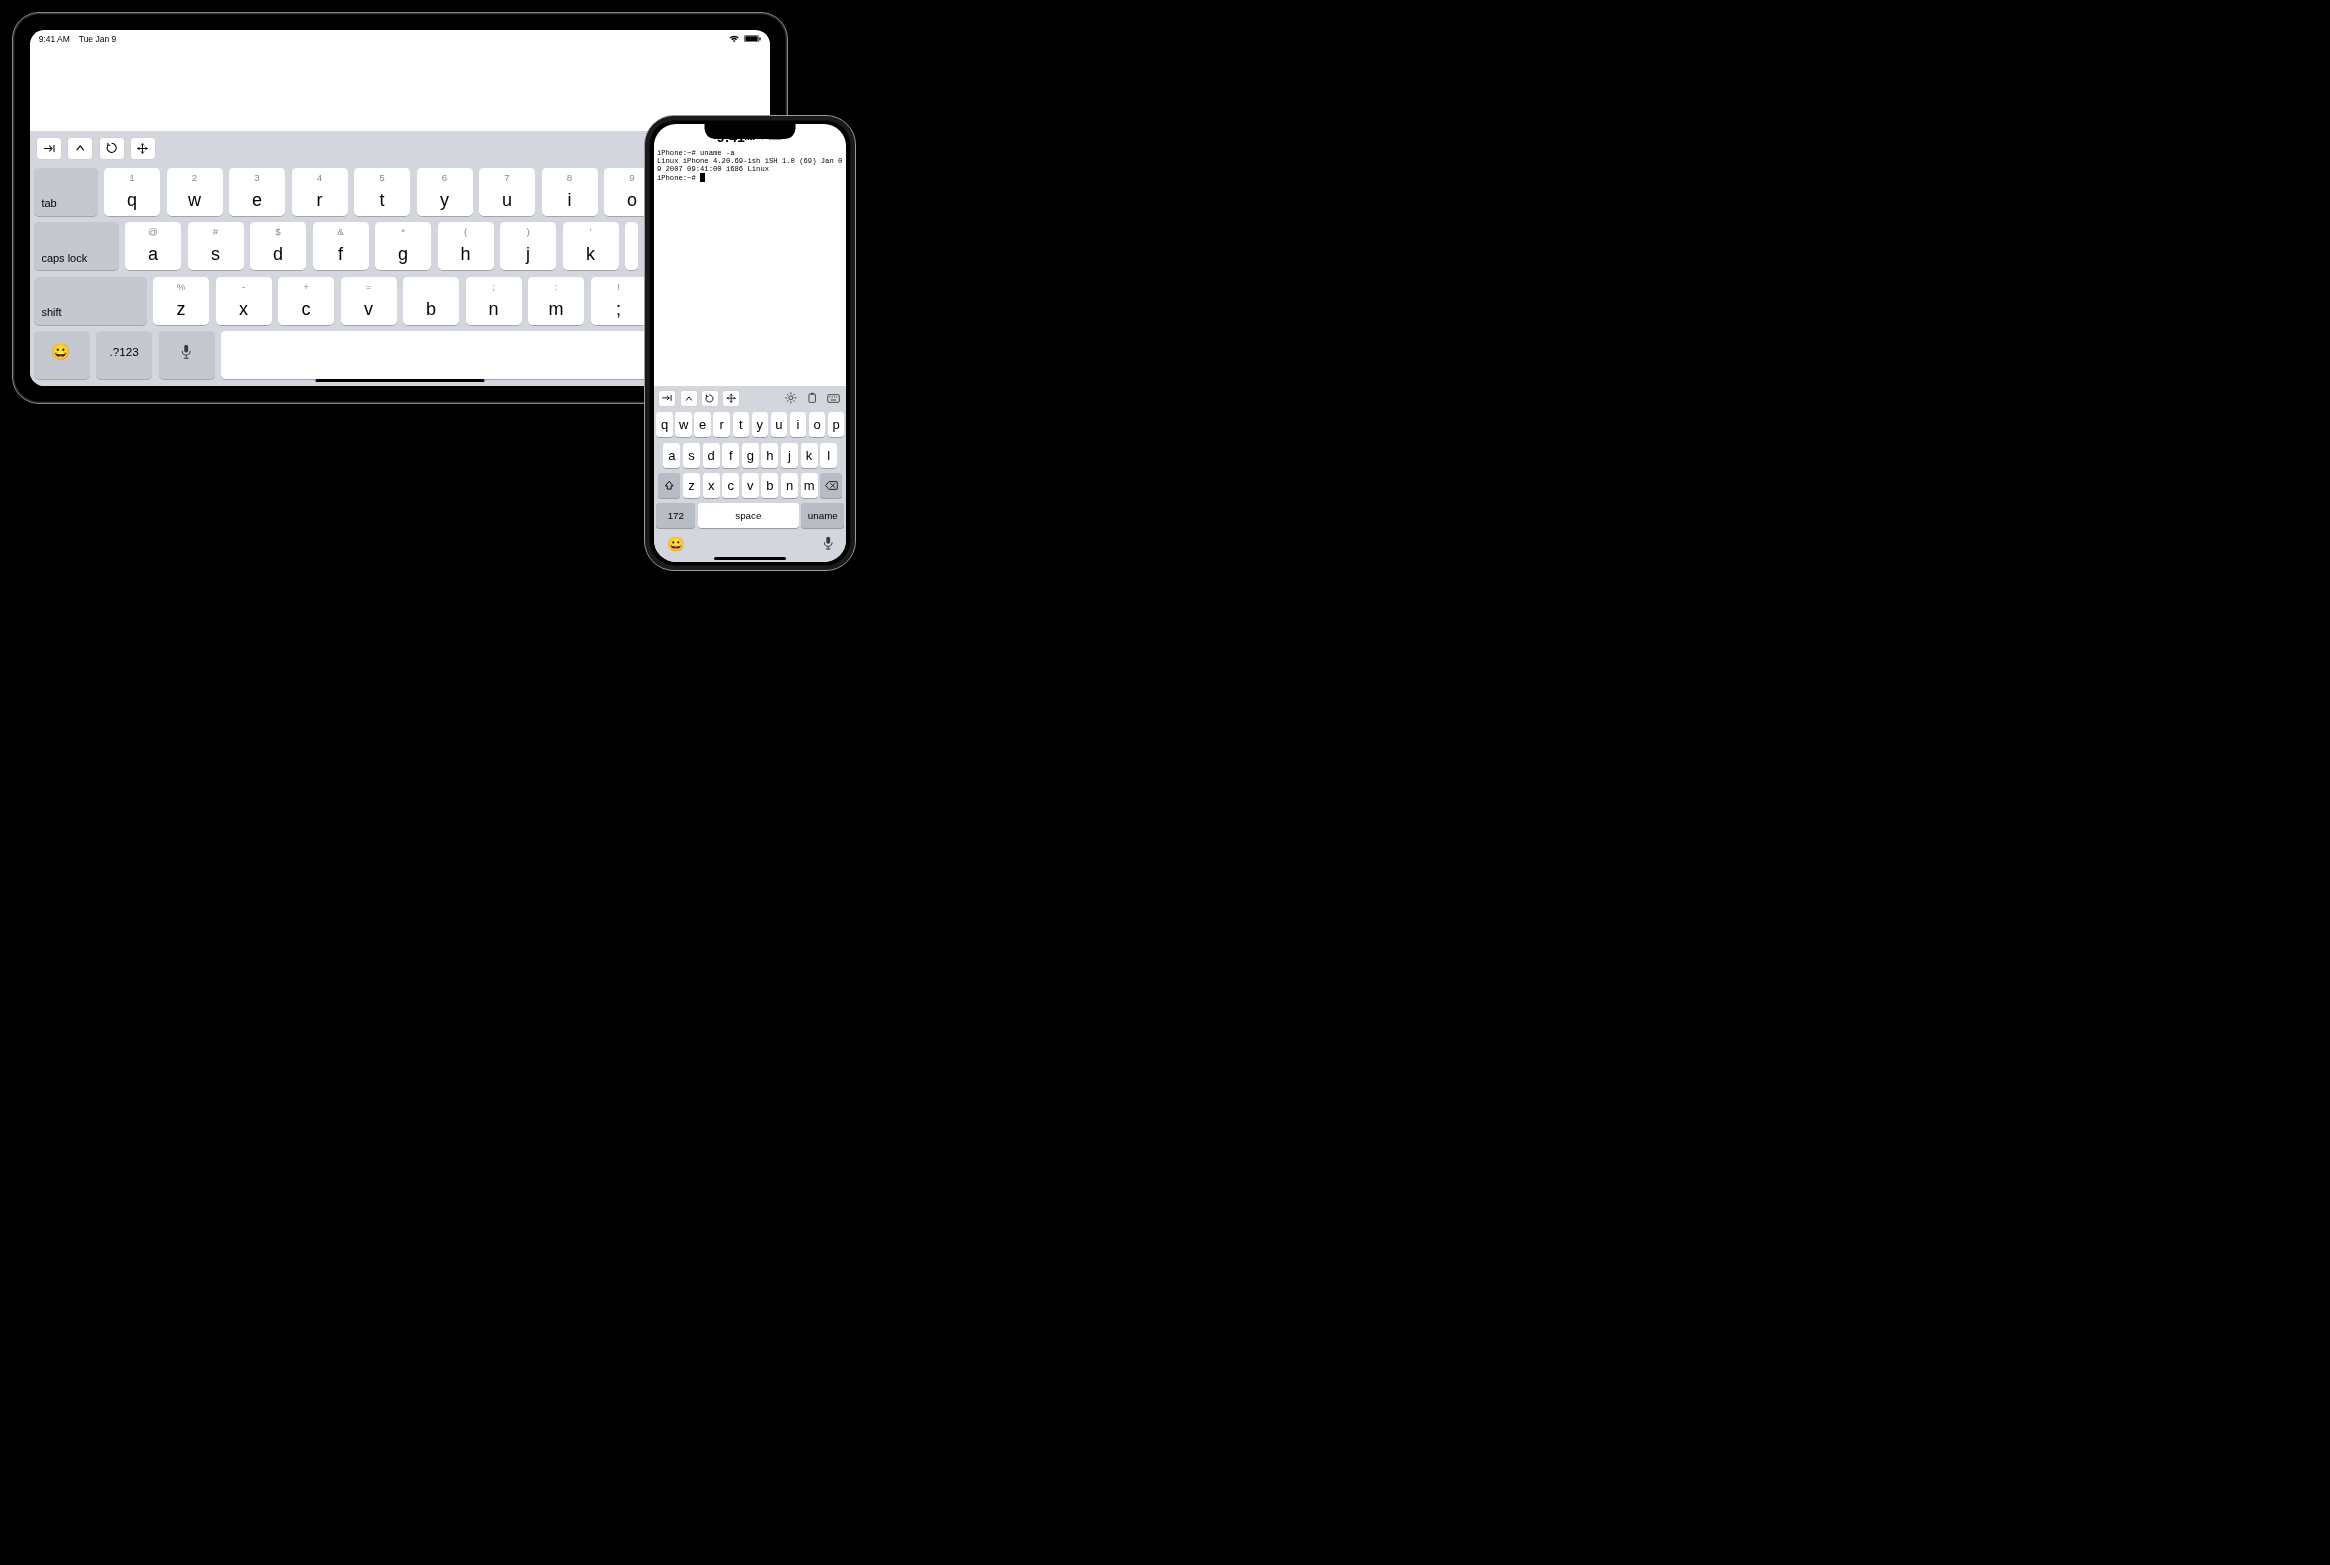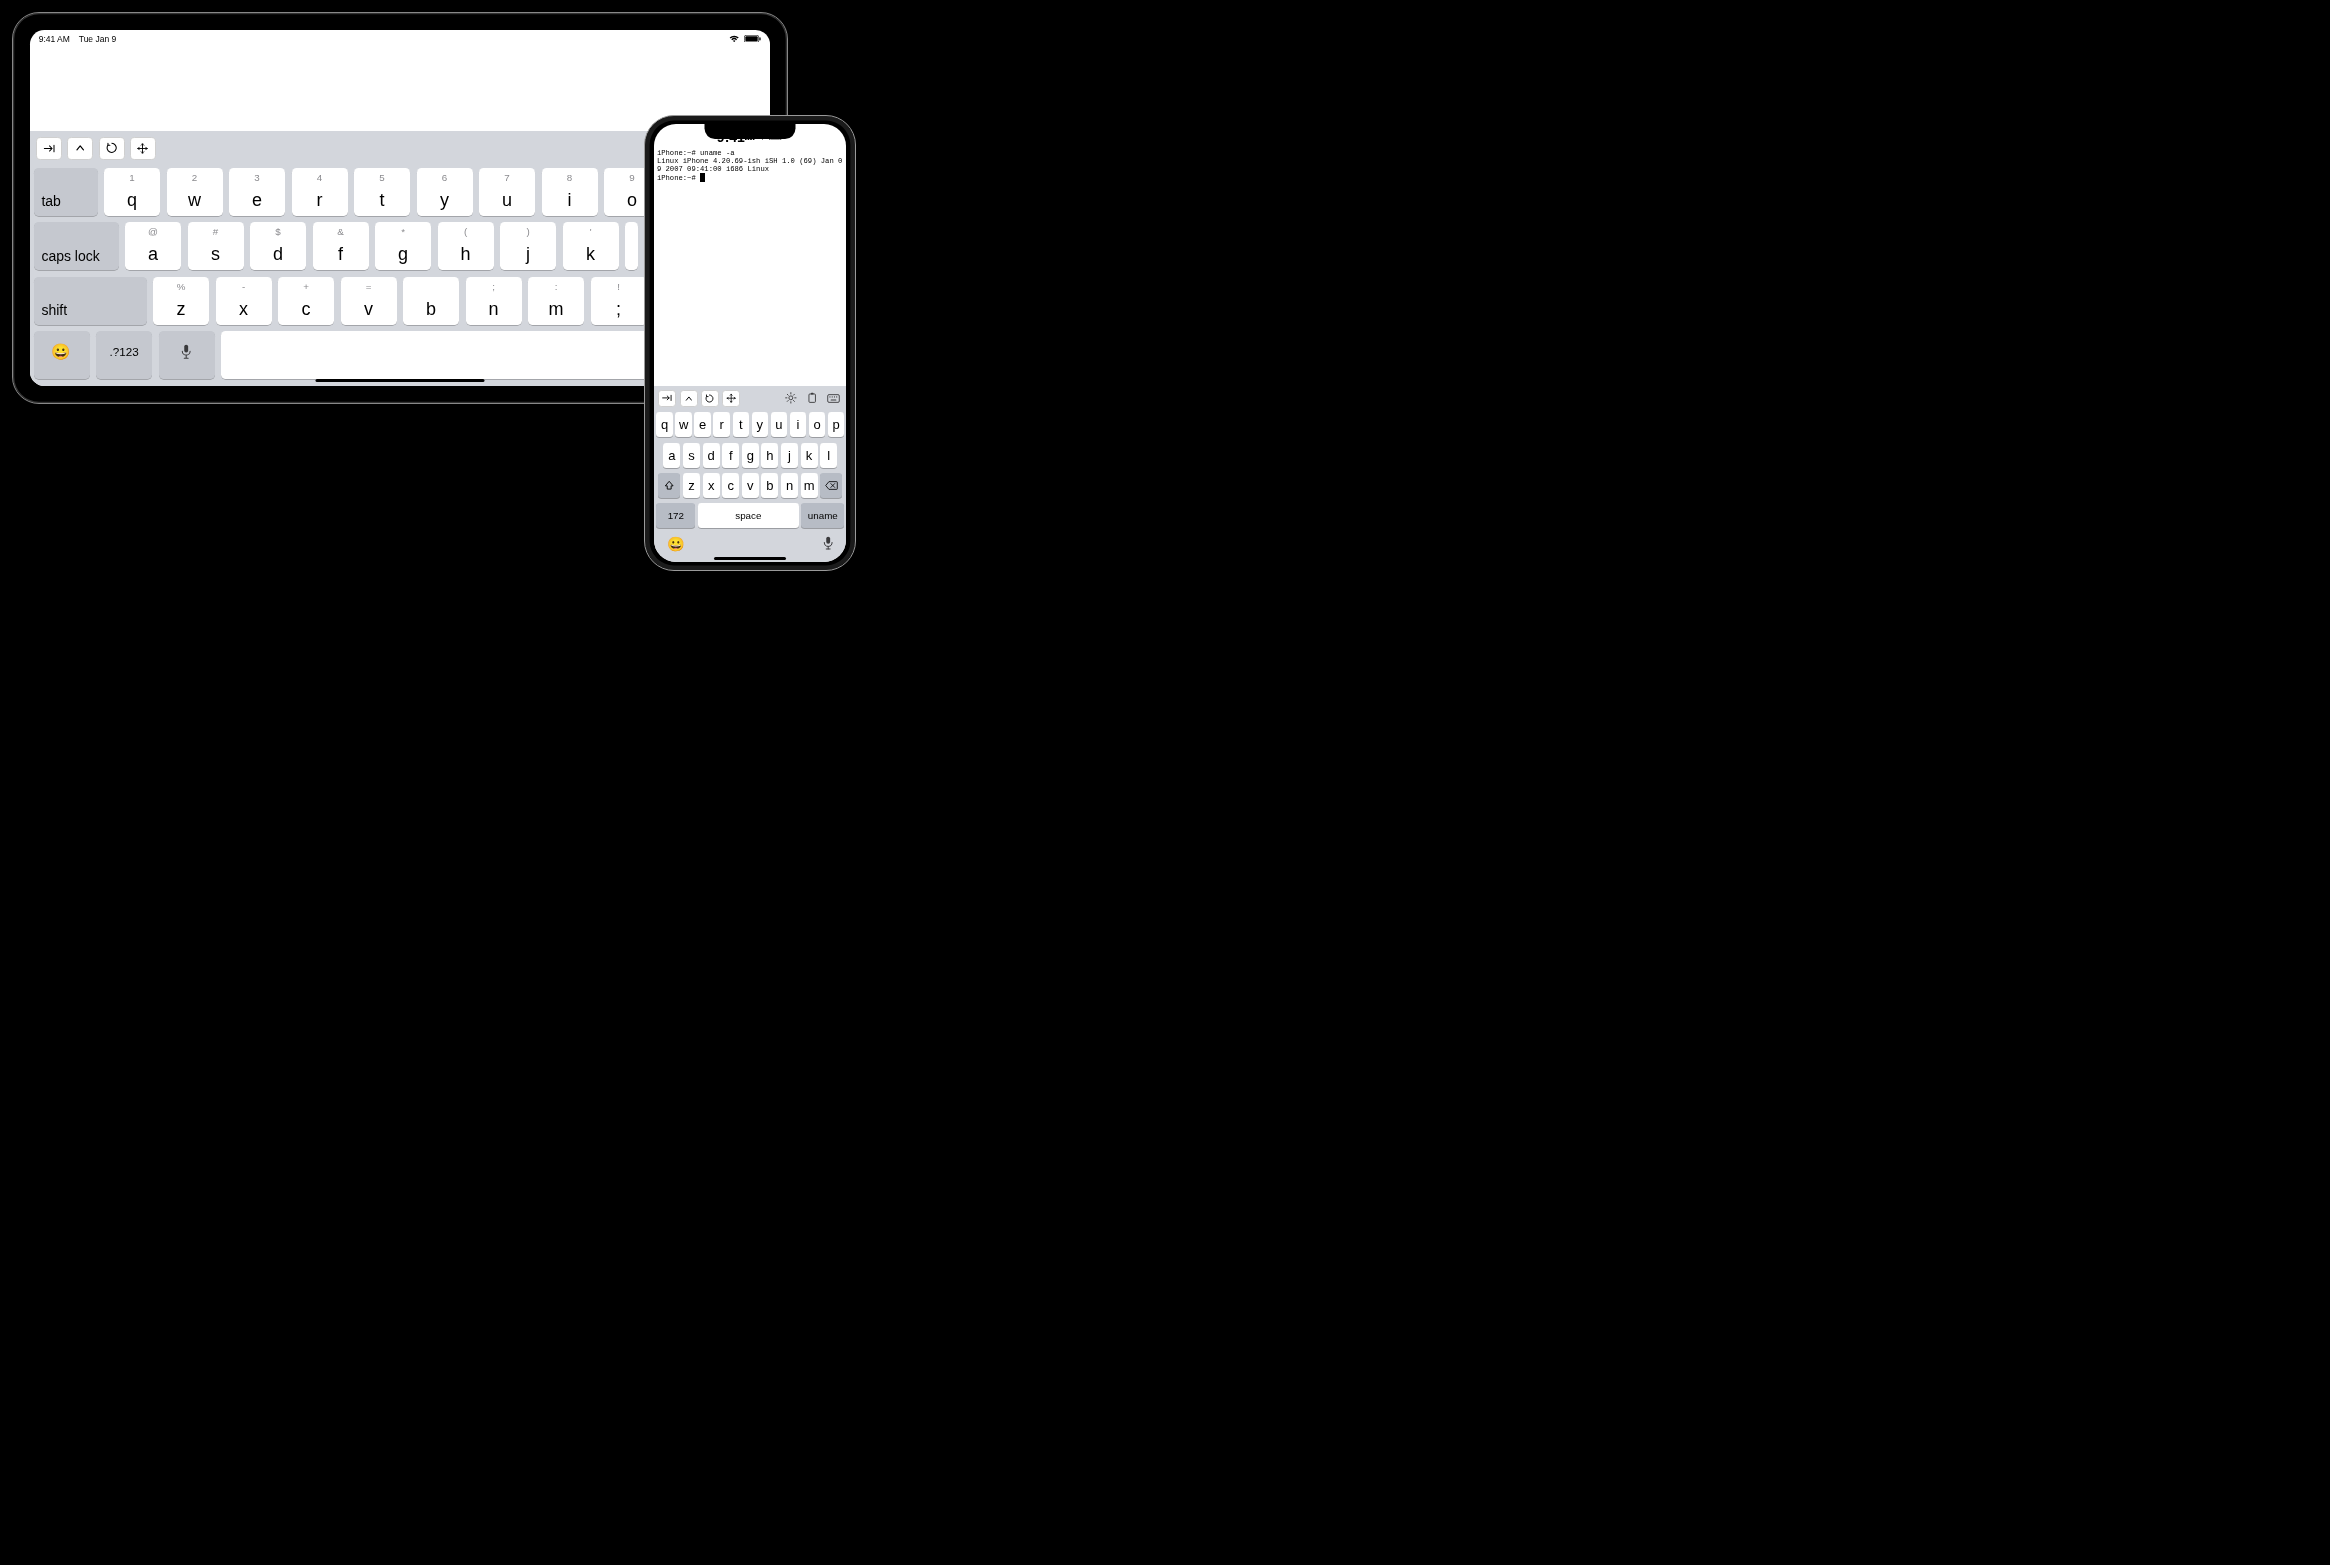--- a/index.html
+++ b/index.html
@@ -112,21 +112,21 @@
     position: absolute;
     top: 3.9px;
     font-size: 9.8px;
     color: #8a8a8e;
   }
   .key-fn {
     background: #c5c8cf;
     justify-content: flex-end;
     align-items: flex-start;
     padding: 0 0 6.5px 7.8px;
-    font-size: 14px;
+    font-size: 11px;
   }
   .key-fn.center { align-items: center; padding-left: 0; justify-content: center; }
   .key-w { width: 56px; }
   .key-tab { width: 64px; }
   .key-caps { width: 85px; }
   .key-shift { width: 113px; }
   .key-bottom { height: 48px; }
   .key-sym { width: 56px; }
   .key-space { flex: 1; background:#fff; }
 

